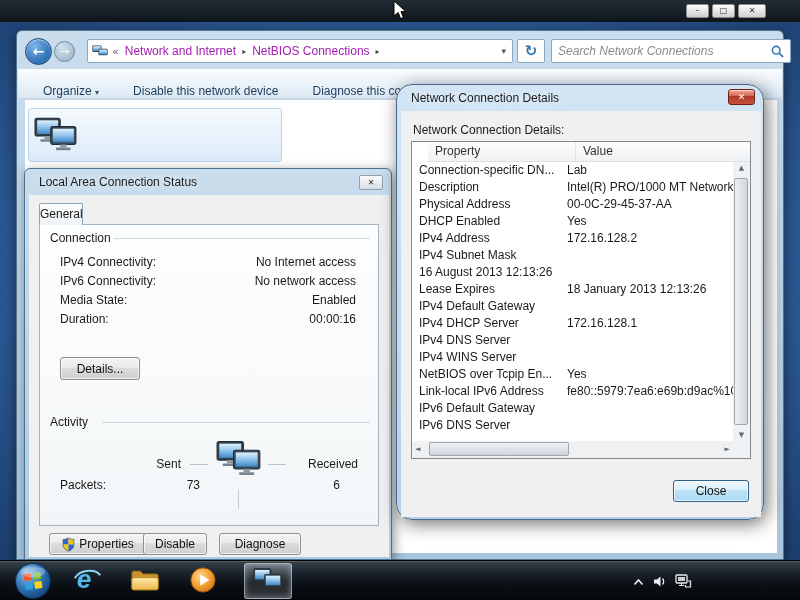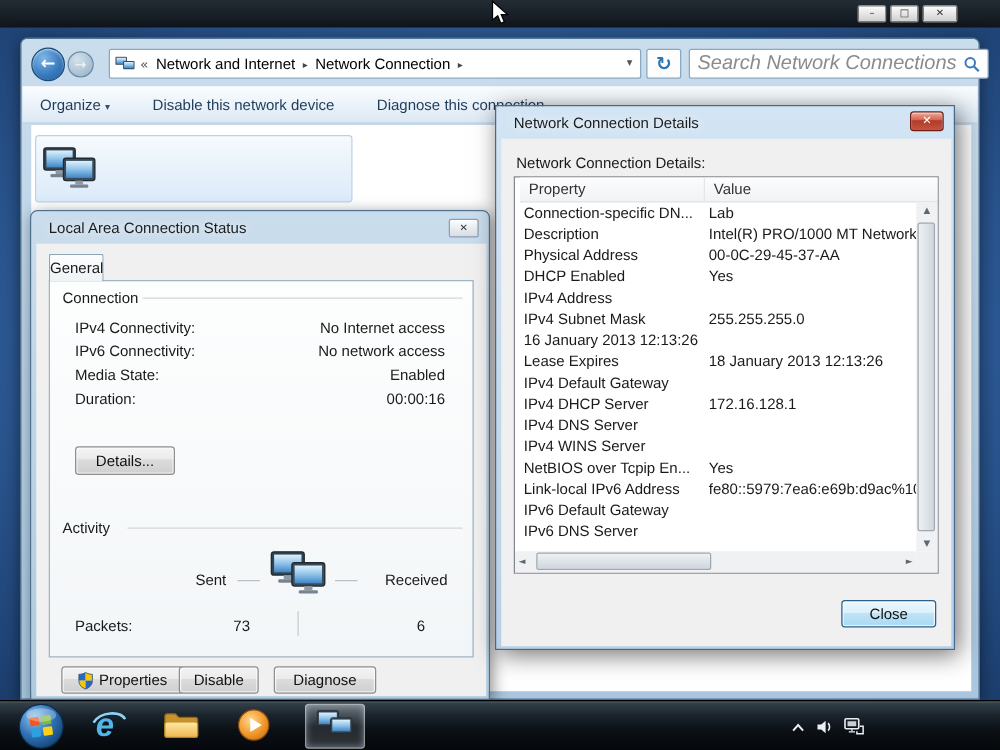--- a/index.html
+++ b/index.html
@@ -25,36 +25,36 @@
     background:radial-gradient(circle at 35% 30%,#7db6e8,#3a7cc0 55%,#1d5a9b);
     border:1px solid #1c4a78;box-shadow:inset 0 1px 2px rgba(255,255,255,.6);
     color:#fff;font-size:14px;line-height:25px;text-align:center;font-weight:bold}
   .nav-fwd{position:absolute;left:37px;top:10px;width:21px;height:21px;border-radius:50%;
     background:radial-gradient(circle at 35% 30%,#d4e2ec,#93afc5);
     border:1px solid #6c8aa4;color:#f3f7fa;font-size:11px;line-height:19px;text-align:center}
   .addrbar{position:absolute;left:70px;top:8px;width:426px;height:24px;background:#fff;
     border:1px solid #8aa8c0;border-radius:2px;display:flex;align-items:center;padding:0 4px;gap:4px}
   .addr-icon svg{display:block}
   .addr-overflow{color:#555;font-size:11px}
-  .crumb{color:#000000;padding:0 2px;white-space:nowrap}
+  .crumb{color:#a21caf;padding:0 2px;white-space:nowrap}
   .crumb-sep{font-size:8px;color:#444}
   .flex-sp{flex:1}
   .addr-drop{font-size:9px;color:#555;padding-right:2px}
   .addr-refresh{position:absolute;left:500px;top:8px;width:28px;height:24px;background:#fdfdfe;
     border:1px solid #8aa8c0;border-radius:2px;color:#2b76b4;font-size:15px;line-height:22px;
     text-align:center;font-weight:bold}
   .searchbox{position:absolute;left:534px;top:8px;width:240px;height:24px;background:#fff;
     border:1px solid #8aa8c0;border-radius:2px;display:flex;align-items:center}
-  .search-input{flex:1;border:none;outline:none;height:16px;padding:0 6px;font-size:16px;
+  .search-input{flex:1;border:none;outline:none;height:16px;padding:0 6px;font-size:12px;
     font-family:"Liberation Sans",sans-serif;background:transparent}
   .search-input::placeholder{color:#8b8b8b;font-style:italic}
   .mag{padding-right:6px;display:flex}
   .cmdbar{position:absolute;left:1px;right:1px;top:38px;height:30px;
     background:linear-gradient(#fbfdfe,#e8f1f9 60%,#dce8f4);
-    border-bottom:1px solid #c8d4e0;display:flex;align-items:center;gap:34px;padding-left:14px;
+    border-bottom:1px solid #c8d4e0;display:flex;align-items:flex-end;gap:34px;padding-left:25px;
     color:#1e3c5a}
   .cmd{white-space:nowrap;cursor:default}
   .cmd .small{font-size:8px;color:#33506e}
   .content{position:absolute;left:8px;top:69px;width:752px;height:453px;background:#fff}
   .conn-tile{position:absolute;left:3px;top:8px;width:254px;height:54px;border:1px solid #b5d4ec;
     border-radius:3px;background:linear-gradient(#f5fafd,#dceafa);display:flex;align-items:center;padding:2px 4px}
   .tile-icon{width:46px;display:flex;justify-content:center}
   .tile-text{display:flex;flex-direction:column;margin-left:4px;overflow:hidden}
   .t1{font-size:12px;color:#111;line-height:16px;white-space:nowrap}
   .t2{font-size:11px;color:#6d6d6d;line-height:15px;white-space:nowrap}
@@ -79,35 +79,35 @@
   .status-body{position:absolute;left:4px;top:26px;width:360px;height:362px;background:#f0f0f0}
   .tab{position:absolute;left:10px;top:8px;width:44px;height:22px;
     background:linear-gradient(#fcfdfd,#eef3f6);border:1px solid #8ca6b8;border-bottom:none;
     border-radius:2px 2px 0 0;text-align:center;line-height:21px;z-index:2}
   .tabpage{position:absolute;left:10px;top:29px;width:340px;height:302px;
     background:linear-gradient(#fdfefe,#f3f6f8);border:1px solid #9fb5c4}
   .grp-label{position:absolute;left:10px;color:#1a1a1a}
   .conn-rows{position:absolute;left:20px;top:28px;width:296px}
   .conn-row{display:flex;justify-content:space-between;height:19px;line-height:19px}
   .sr-label{position:absolute;top:232px;color:#1a1a1a}
-  .pk{position:absolute;top:268px;line-height:16px}
+  .pk{position:absolute;top:252px;line-height:16px}
   .val-r{text-align:right}
 
   
   .details-dlg{position:absolute;left:396px;top:84px;width:368px;height:436px;
-    background:linear-gradient(#d3e5f4,#b5d0e7);border:1px solid #47688a;border-radius:0;
+    background:linear-gradient(#d3e5f4,#b5d0e7);border:1px solid #47688a;border-radius:16px;
     box-shadow:3px 4px 18px rgba(0,0,0,.55);z-index:30}
   .close-red{position:absolute;right:8px;top:4px;width:27px;height:16px;border-radius:3px;
     background:linear-gradient(#f0a895,#d3604e 45%,#b03a2a 46%,#c8523f);border:1px solid #6e1f14;
     color:#fff;font-size:9px;line-height:14px;text-align:center;font-weight:bold;
     box-shadow:inset 0 1px 1px rgba(255,255,255,.5)}
   .details-body{position:absolute;left:4px;top:26px;width:360px;height:406px;background:#f0f0f0}
   .details-label{position:absolute;left:12px;top:12px}
   .listview{position:absolute;left:10px;top:30px;width:340px;height:318px;background:#fff;border:1px solid #828790}
-  .lv-header{position:absolute;left:4px;right:0;top:0;height:20px;display:flex;
+  .lv-header{position:absolute;left:16px;right:0;top:0;height:20px;display:flex;
     background:linear-gradient(#fdfdfe,#f0f2f4);border-bottom:1px solid #dcdfe2;color:#333}
   .lv-h1{width:148px;padding-left:7px;line-height:19px;border-right:1px solid #e3e5e7}
   .lv-h2{flex:1;padding-left:7px;line-height:19px}
   .lv-rows{position:absolute;left:0;right:17px;top:20px;bottom:17px;overflow:hidden}
   .lv-row{display:flex;height:17px;line-height:17px;white-space:nowrap}
   .lv-prop{width:148px;padding-left:7px;overflow:hidden}
   .lv-val{flex:1;padding-left:7px;overflow:hidden}
   .vscroll{position:absolute;right:0;top:20px;bottom:17px;width:17px;background:#f0f1f2}
   .hscroll{position:absolute;left:0;right:17px;bottom:0;height:17px;background:#f0f1f2}
   .sc-arrow{position:absolute;font-size:7px;color:#5e6871;text-align:center}
@@ -178,21 +178,21 @@
             <rect x="3" y="3" width="20" height="13" fill="url(#scrGrad)"></rect>
           <g transform="translate(16,9)">
               <rect x="1" y="1" width="24" height="17" rx="2" fill="#3a4a58"></rect>
               <rect x="3" y="3" width="20" height="13" fill="url(#scrGrad)"></rect>
             </g>
         </svg>
       </span>
       <span class="addr-overflow g">«</span>
       <span class="crumb">Network and Internet</span>
       <span class="crumb-sep g">▸</span>
-      <span class="crumb">Network Connection</span>
+      <span class="crumb">NetBIOS Connections</span>
       <span class="crumb-sep g">▸</span>
       <span class="flex-sp"></span>
       <span class="addr-drop g">▾</span>
     </div>
     <div class="addr-refresh g">↻</div>
 
     <div class="searchbox">
       <input class="search-input" placeholder="Search Network Connections" style="">
       <span class="mag">
         <svg width="13" height="13" viewBox="0 0 13 13">
@@ -339,29 +339,29 @@
               <span class="lv-val">00-0C-29-45-37-AA</span>
             </div>
 
             <div class="lv-row">
               <span class="lv-prop">DHCP Enabled</span>
               <span class="lv-val">Yes</span>
             </div>
 
             <div class="lv-row">
               <span class="lv-prop">IPv4 Address</span>
+              <span class="lv-val">172.16.128.2</span>
             </div>
 
             <div class="lv-row">
               <span class="lv-prop">IPv4 Subnet Mask</span>
-              <span class="lv-val">255.255.255.0</span>
-            </div>
-
-            <div class="lv-row">
-              <span class="lv-val">16 January 2013 12:13:26</span>
+            </div>
+
+            <div class="lv-row">
+              <span class="lv-val">16 August 2013 12:13:26</span>
             </div>
 
             <div class="lv-row">
               <span class="lv-prop">Lease Expires</span>
               <span class="lv-val">18 January 2013 12:13:26</span>
             </div>
 
             <div class="lv-row">
               <span class="lv-prop">IPv4 Default Gateway</span>
               <span class="lv-val"></span>

